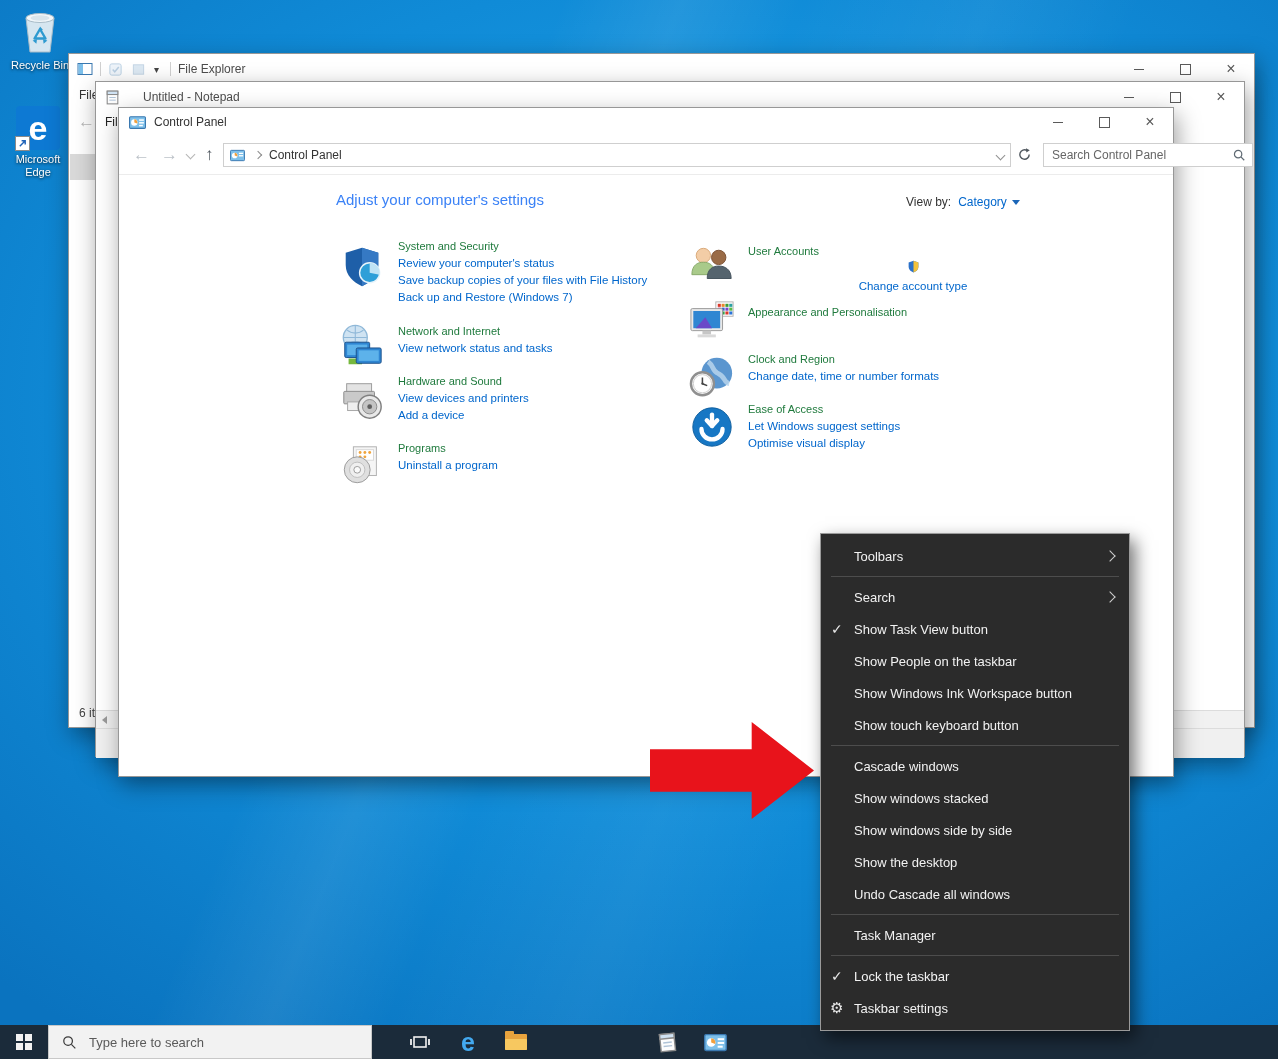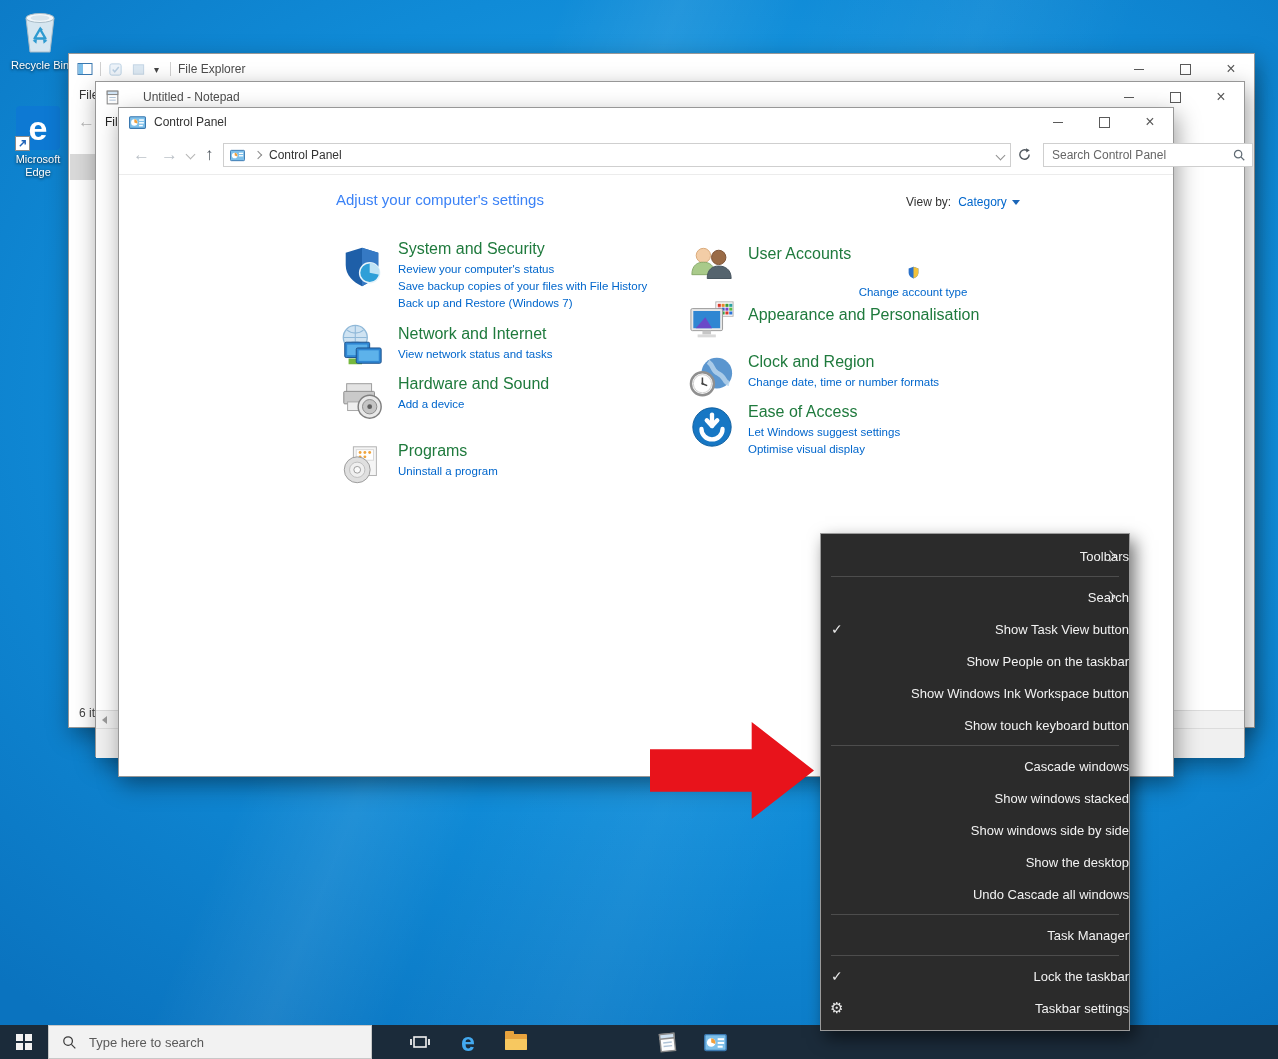--- a/index.html
+++ b/index.html
@@ -37,31 +37,31 @@
     border-bottom:1.3px solid #909090;transform:rotate(45deg);}
   .field{position:absolute;border:1px solid #cfcfcf;background:#fff;box-sizing:border-box;
     display:flex;align-items:center;}
   .field input{border:none;outline:none;background:transparent;font-family:inherit;
     font-size:12px;color:#444;flex:1;min-width:0;}
   .field input::placeholder{color:#666;}
   
   .cp-heading{position:absolute;font-size:15px;color:#3b82f6;}
   .cat-icon{position:absolute;width:46px;height:46px;}
   .cat-block{position:absolute;width:330px;}
-  .cat-title{display:block;font-size:16px;color:#1f7a3d;text-decoration:none;margin-bottom:3px;}
+  .cat-title{display:block;font-size:11px;color:#1f7a3d;text-decoration:none;margin-bottom:3px;}
   .cat-link{display:block;font-size:11.5px;line-height:17px;color:#0066cc;text-decoration:none;}
   .viewby{position:absolute;display:flex;align-items:center;gap:7px;font-size:12px;color:#333;}
   .viewby-val{color:#0066cc;display:flex;align-items:center;gap:5px;}
   .tri-down{width:0;height:0;border-left:4px solid transparent;border-right:4px solid transparent;
     border-top:5px solid #1b66b8;}
   
   .context-menu{position:absolute;left:820px;top:533px;width:310px;background:#2b2b2b;
     border:1px solid #9a9a9a;box-shadow:5px 7px 16px rgba(0,0,0,.55);padding:6px 0;z-index:40;box-sizing:border-box;}
   .menu-item{position:relative;height:32px;display:flex;align-items:center;
-    padding-left:33px;color:#f2f2f2;font-size:13px;justify-content:flex-end;}
+    padding-left:33px;color:#f2f2f2;font-size:13px;}
   .menu-check{position:absolute;left:10px;top:50%;transform:translateY(-50%);font-size:14px;color:#e8e8e8;}
   .menu-gear{position:absolute;left:9px;top:50%;transform:translateY(-50%);font-size:15px;color:#e8e8e8;}
   .menu-arrow{position:absolute;right:15px;top:50%;width:7px;height:7px;
     border-right:1.5px solid #cfcfcf;border-top:1.5px solid #cfcfcf;
     transform:translateY(-50%) rotate(45deg);}
   .menu-sep{height:1px;background:#4d4d4d;margin:4px 10px;}
   
   .taskbar{position:absolute;left:0;top:1025px;width:1278px;height:34px;background:#1b2b3a;
     z-index:30;display:flex;align-items:center;}
   .tb-btn{height:34px;display:flex;align-items:center;justify-content:center;}
@@ -284,20 +284,21 @@
           <rect x="8" y="7" width="26" height="10" fill="#e3e3e3" stroke="#9a9a9a"></rect>
           <rect x="5" y="15" width="32" height="13" rx="1" fill="#c9c9c9" stroke="#8a8a8a"></rect>
           <rect x="9" y="26" width="20" height="9" fill="#efefef" stroke="#a5a5a5"></rect>
           <circle cx="32" cy="31" r="12" fill="#e8e8e8" stroke="#7f7f7f" stroke-width="1.5"></circle>
           <circle cx="32" cy="31" r="7.5" fill="#c4c4c4" stroke="#8a8a8a"></circle>
           <circle cx="32" cy="31" r="2.5" fill="#5f5f5f"></circle>
         </svg>
       </div>
       <div class="cat-block" style="left:279px;top:201px;">
         <a class="cat-title" href="#">Hardware and Sound</a>
+        <a class="cat-link" href="#">View devices and printers</a>
         <a class="cat-link" href="#">Add a device</a>
       </div>
 
       <div class="cat-icon" style="left:220px;top:268px;">
         <svg width="46" height="46" viewBox="0 0 48 48">
           <rect x="15" y="5" width="24" height="30" fill="#f5f5f5" stroke="#b0b0b0"></rect>
           <rect x="18" y="8" width="18" height="11" fill="#fff" stroke="#d8d8d8"></rect>
           <circle cx="22" cy="11" r="1.5" fill="#f0a43c"></circle>
             <circle cx="27" cy="11" r="1.5" fill="#f0a43c"></circle>
           <circle cx="32" cy="11" r="1.5" fill="#f0a43c"></circle>

